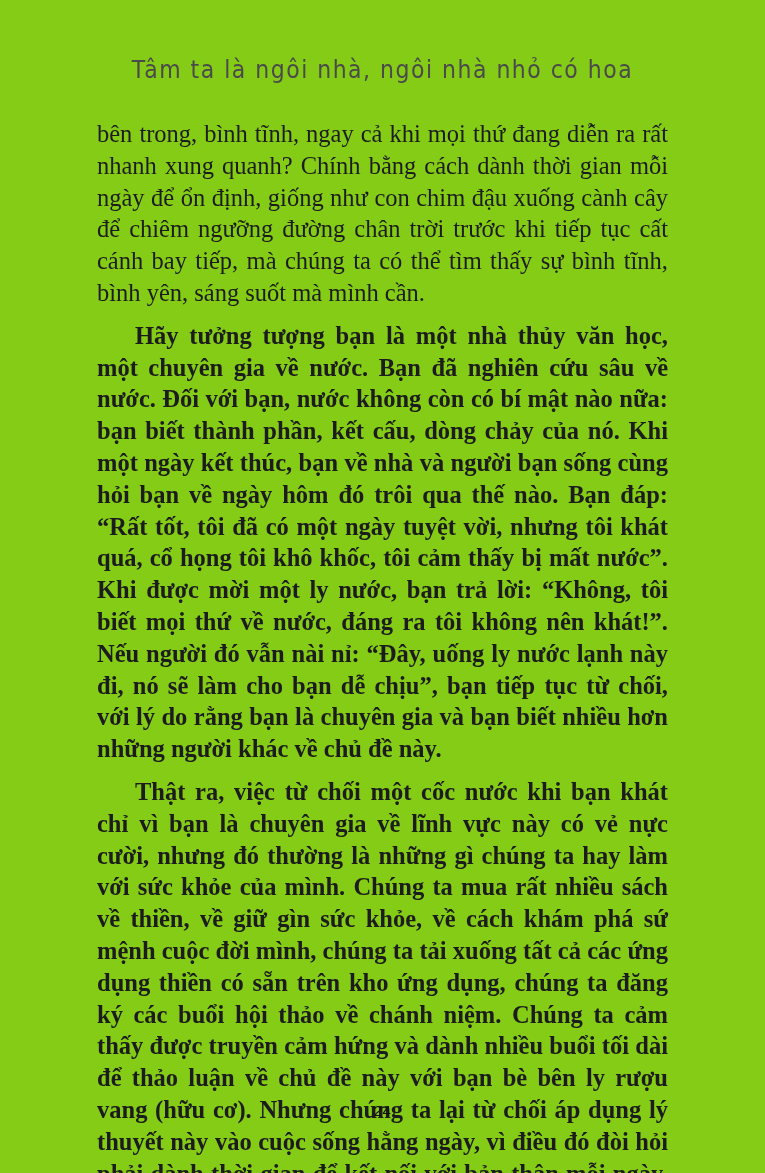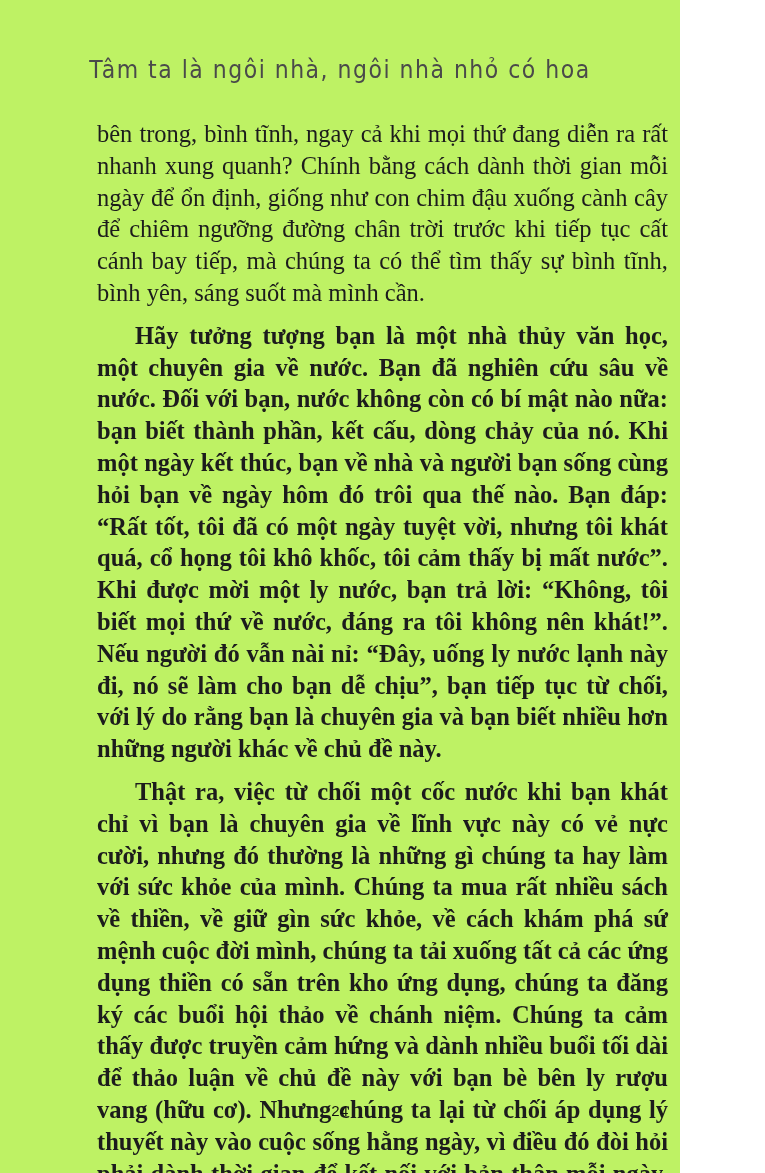--- a/index.html
+++ b/index.html
@@ -2,23 +2,23 @@
 <html lang="vi"><head>
 <meta charset="utf-8">
 <style>
   html, body {
     margin: 0;
     padding: 0;
     background: #ffffff;
   }
   .page {
     position: relative;
-    width: 680px;
+    width: 765px;
     height: 1173px;
-    background: #bef264;
+    background: #84cc16;
     overflow: hidden;
     font-family: "Liberation Serif", serif;
   }
   .chapter-title {
     position: absolute;
     top: 56px;
     left: 0;
     width: 100%;
     text-align: center;
     font-family: "DejaVu Sans", cursive;

